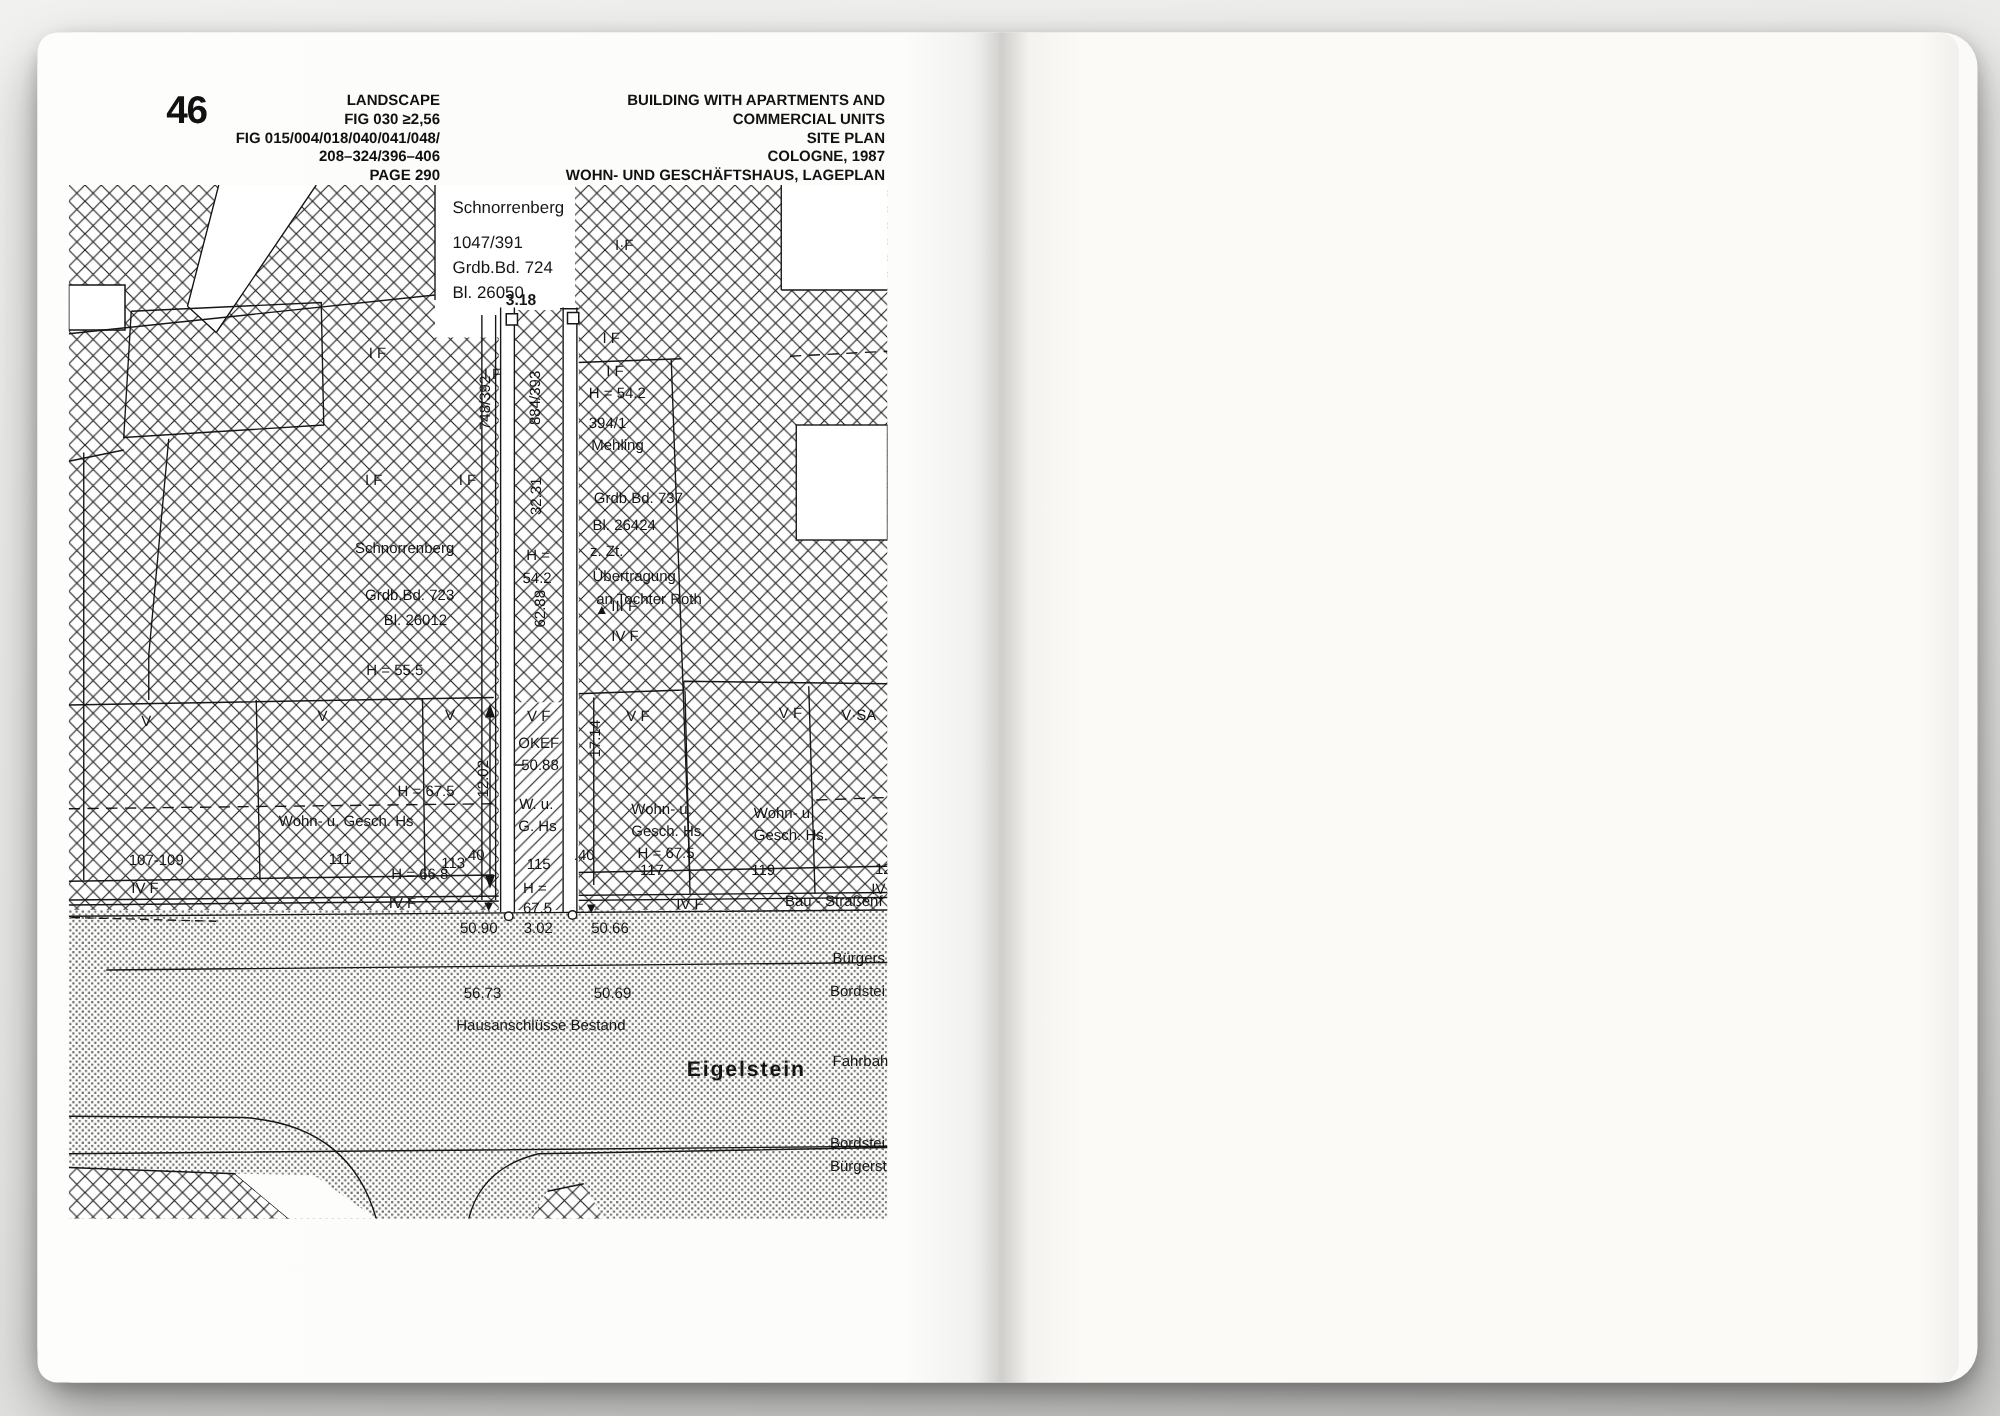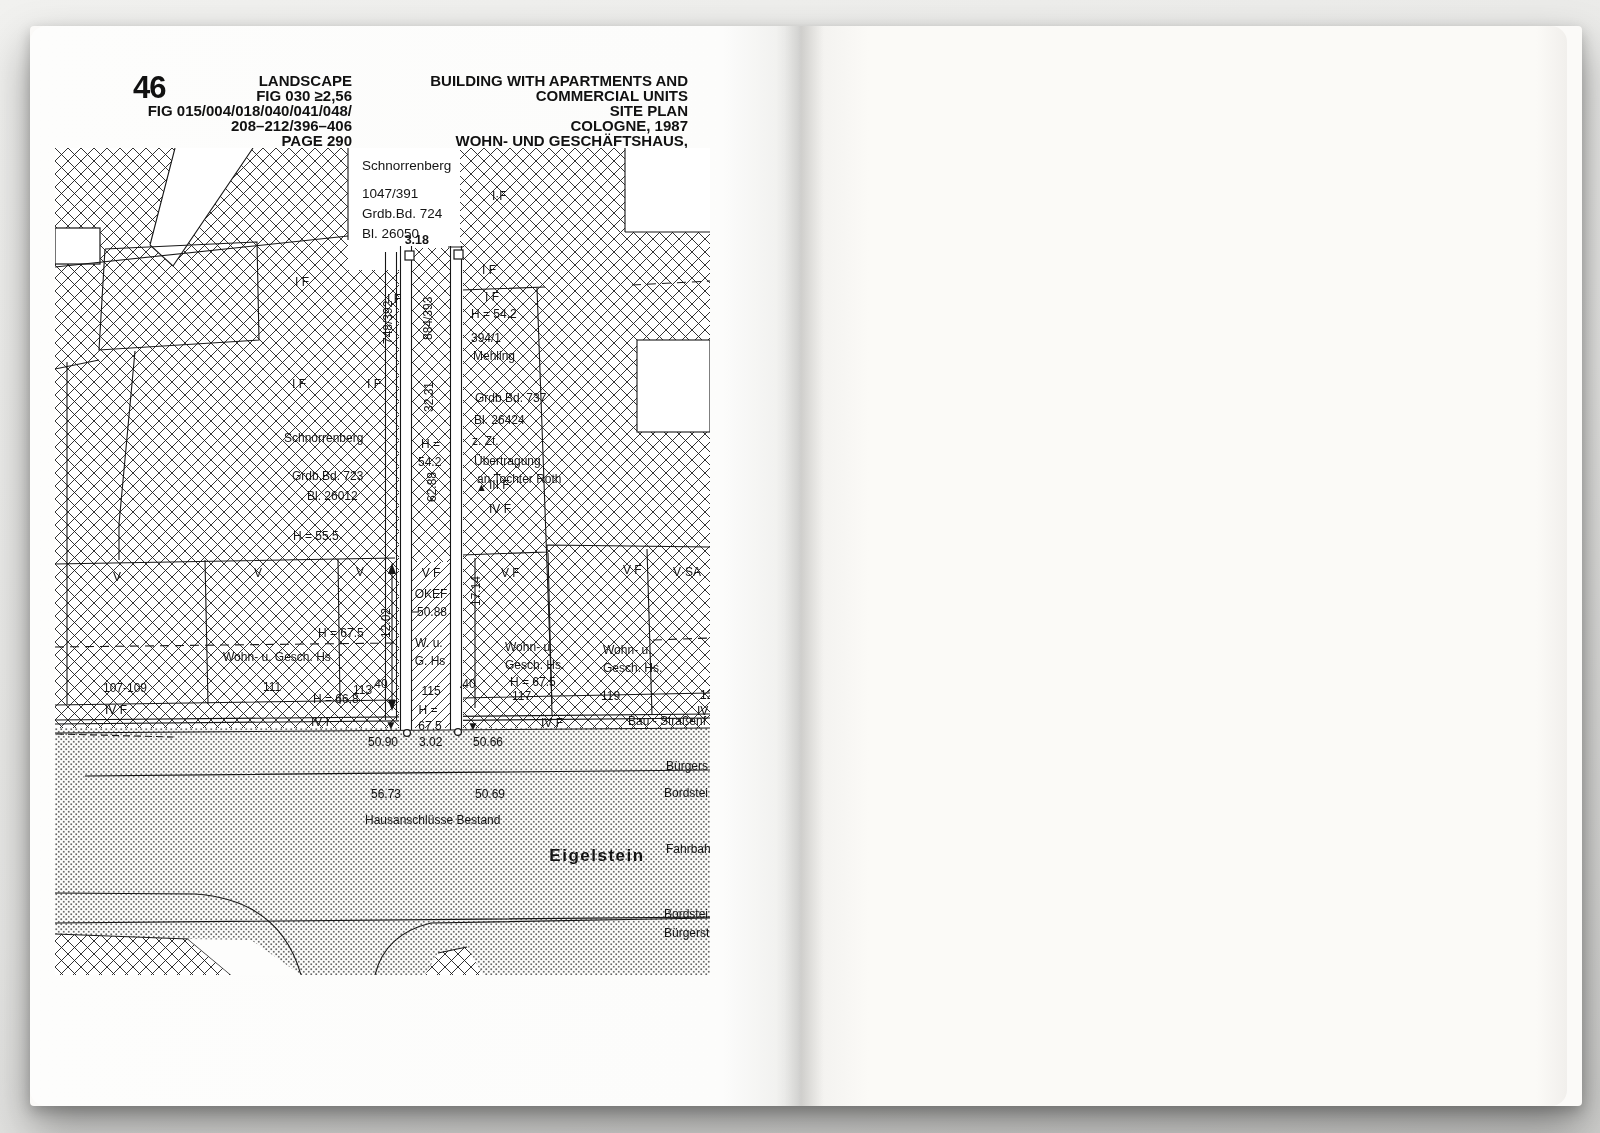--- a/index.html
+++ b/index.html
@@ -3,58 +3,58 @@
 <meta charset="utf-8">
 <style>
   html,body{margin:0;padding:0;}
   body{
     width:1600px;height:1133px;overflow:hidden;
     background:linear-gradient(160deg,#f1f1ef 0%,#e7e7e5 55%,#cfcfcd 100%);
     font-family:"Liberation Sans","DejaVu Sans",sans-serif;color:#161616;
   }
   #book{
     position:absolute;left:30px;top:26px;width:1552px;height:1080px;
-    border-radius:4px;
+    border-radius:28px;
     box-shadow:0 22px 45px rgba(0,0,0,.38),0 5px 14px rgba(0,0,0,.22);
     background:#fbfaf8;
   }
   .page{position:absolute;top:0;height:100%;}
   #page-left{
     left:0;width:770px;border-radius:16px 0 0 16px;
     background:linear-gradient(to right,#fdfdfc 0%,#fcfcfb 90%,#f0f0ee 98%,#e2e2e0 100%);
   }
   #page-right{
     left:770px;width:767px;border-radius:0 16px 16px 0;
     background:linear-gradient(to right,#e6e5e2 0%,#f4f3f0 3%,#fbfaf7 9%,#fbfaf7 96%,#f1efec 100%);
   }
   #gutter{
     position:absolute;left:746px;top:0;width:48px;height:100%;
     background:linear-gradient(to right,rgba(0,0,0,0) 0%,rgba(0,0,0,.07) 48%,rgba(0,0,0,.10) 52%,rgba(0,0,0,0) 100%);
     pointer-events:none;
   }
   .pagenum{position:absolute;font-size:31px;font-weight:bold;letter-spacing:-1px;color:#111;}
   #num46{left:103px;top:44px;}
-  .meta{position:absolute;top:47px;font-size:15px;font-weight:bold;line-height:15px;text-align:right;color:#111;}
+  .meta{position:absolute;top:47px;font-size:12px;font-weight:bold;line-height:15px;text-align:right;color:#111;}
   #meta-left{left:90px;width:232px;}
-  #meta-right{left:370px;width:288px;}
+  #meta-right{left:390px;width:288px;}
   #sitemap{position:absolute;left:25px;top:122px;width:655px;height:827px;}
   svg .ln{stroke:#161616;stroke-width:1.1;fill:none;}
 </style>
 </head>
 <body>
 
 <div id="book">
 
   <div class="page" id="page-left">
     <div class="pagenum" id="num46">46</div>
     <div class="meta" id="meta-left">
         <div class="metaline">LANDSCAPE</div>
         <div class="metaline">FIG 030 ≥2,56</div>
         <div class="metaline">FIG 015/004/018/040/041/048/</div>
-        <div class="metaline">208–212/396–406</div>
+        <div class="metaline">208–324/396–406</div>
         <div class="metaline">PAGE 290</div>
       </div>
     <div class="meta" id="meta-right">
         <div class="metaline">BUILDING WITH APARTMENTS AND COMMERCIAL UNITS</div>
         <div class="metaline">SITE PLAN</div>
         <div class="metaline">COLOGNE, 1987</div>
         <div class="metaline">WOHN- UND GESCHÄFTSHAUS, LAGEPLAN</div>
         <div class="metaline">KÖLN, 1996</div>
       </div>
 

